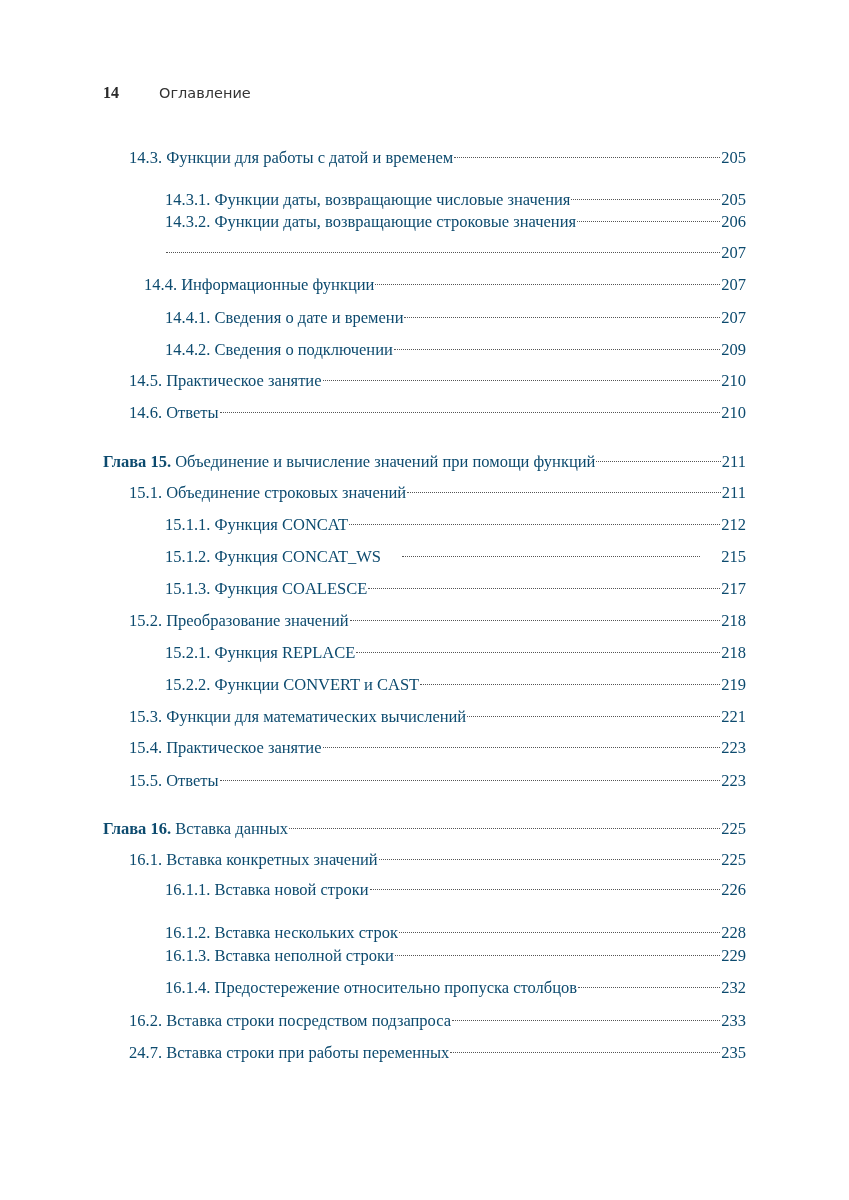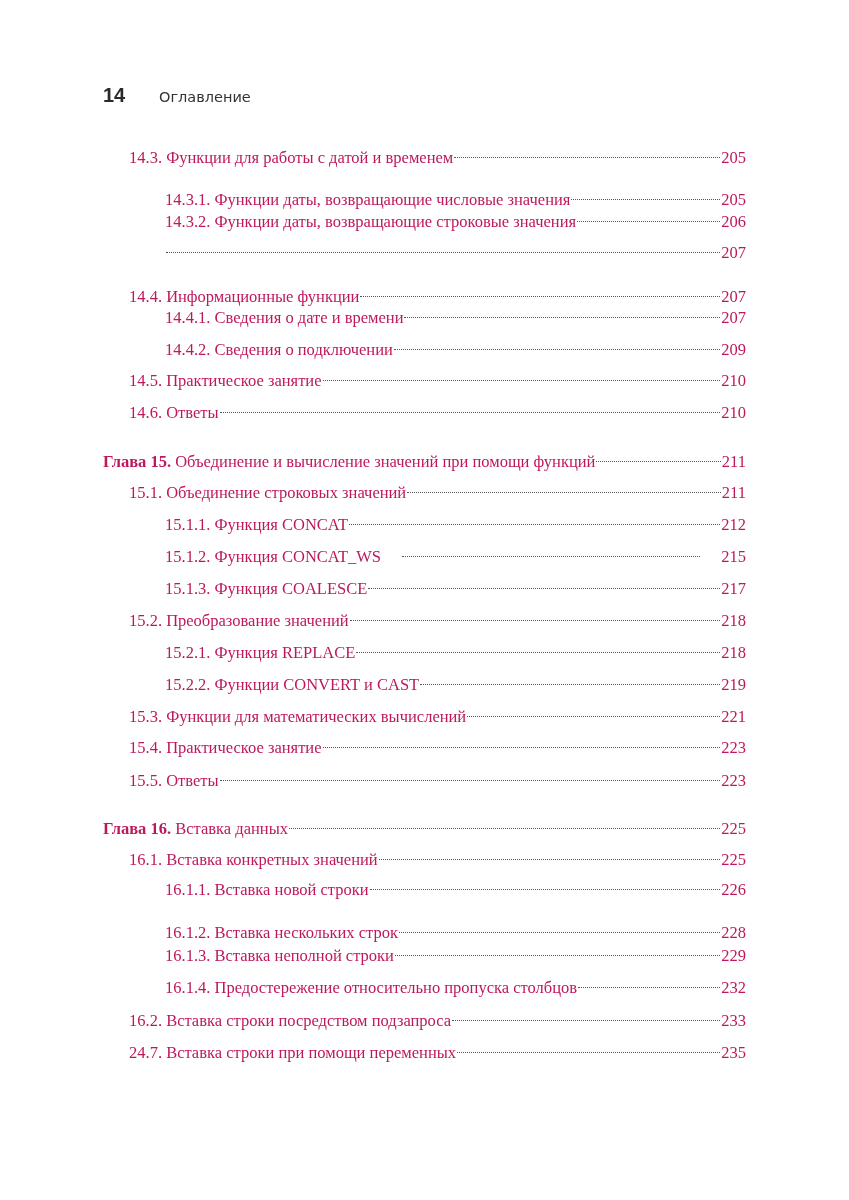--- a/index.html
+++ b/index.html
@@ -1,21 +1,21 @@
 <!DOCTYPE html>
 <html><head>
 <meta charset="utf-8">
 <style>
   html, body { margin: 0; padding: 0; background: #ffffff; }
   body { width: 849px; height: 1200px; position: relative; overflow: hidden; }
   .page-header { position: absolute; left: 103px; top: 84px; height: 30px; display: flex; align-items: baseline; color: #2a2a2a; }
-  .page-number { font-family: Liberation Sans, sans-serif; font-weight: bold; font-size: 20px; width: 56px; }
+  .page-number { font-family: Liberation Serif, serif; font-weight: bold; font-size: 16px; width: 56px; }
   .running-title { font-family: "DejaVu Sans", sans-serif; font-size: 14.5px; color: #333; }
   .toc { position: absolute; left: 0; top: 0; width: 849px; }
-  .toc-row { position: absolute; display: flex; align-items: baseline; font-family: "Liberation Serif", serif; font-size: 16.5px; color: #be185d; right: 103px; height: 24px; line-height: 24px; }
+  .toc-row { position: absolute; display: flex; align-items: baseline; font-family: "Liberation Serif", serif; font-size: 16.5px; color: #0c4a6e; right: 103px; height: 24px; line-height: 24px; }
   .toc-row .label { white-space: nowrap; }
   .toc-row .label b { font-weight: bold; }
   .toc-row .leader { flex: 1; margin: 0 1px; border-bottom: 1.6px dotted #555; transform: translateY(-5px); min-width: 10px; }
   .toc-row .page { white-space: nowrap; }
   .lvl-0 { left: 103px; }
   .lvl-1 { left: 129px; }
   .lvl-2 { left: 165px; }
 </style>
 </head>
 <body>
@@ -38,21 +38,21 @@
     </div>
     <div class="toc-row lvl-2" style="top: 210px;">
       <span class="label"><span>14.3.2.</span><span> Функции даты, возвращающие строковые значения</span></span>
       <span class="leader"></span>
       <span class="page">206</span>
     </div>
     <div class="toc-row lvl-2" style="top: 241px;">
       <span class="leader"></span>
       <span class="page">207</span>
     </div>
-    <div class="toc-row lvl-1" style="top: 285px;">
+    <div class="toc-row lvl-1" style="top: 273px; margin-left: 15px;">
       <span class="label"><span>14.4.</span><span> Информационные функции</span></span>
       <span class="leader"></span>
       <span class="page">207</span>
     </div>
     <div class="toc-row lvl-2" style="top: 306px;">
       <span class="label"><span>14.4.1.</span><span> Сведения о дате и времени</span></span>
       <span class="leader"></span>
       <span class="page">207</span>
     </div>
     <div class="toc-row lvl-2" style="top: 338px;">
@@ -154,17 +154,17 @@
       <span class="label"><span>16.1.4.</span><span> Предостережение относительно пропуска столбцов</span></span>
       <span class="leader"></span>
       <span class="page">232</span>
     </div>
     <div class="toc-row lvl-1" style="top: 1009px;">
       <span class="label"><span>16.2.</span><span> Вставка строки посредством подзапроса</span></span>
       <span class="leader"></span>
       <span class="page">233</span>
     </div>
     <div class="toc-row lvl-1" style="top: 1041px;">
-      <span class="label"><span>24.7.</span><span> Вставка строки при помощи переменных</span></span>
+      <span class="label"><span>24.7.</span><span> Вставка строки при работы переменных</span></span>
       <span class="leader"></span>
       <span class="page">235</span>
     </div>
   </div>
 
 </body></html>

